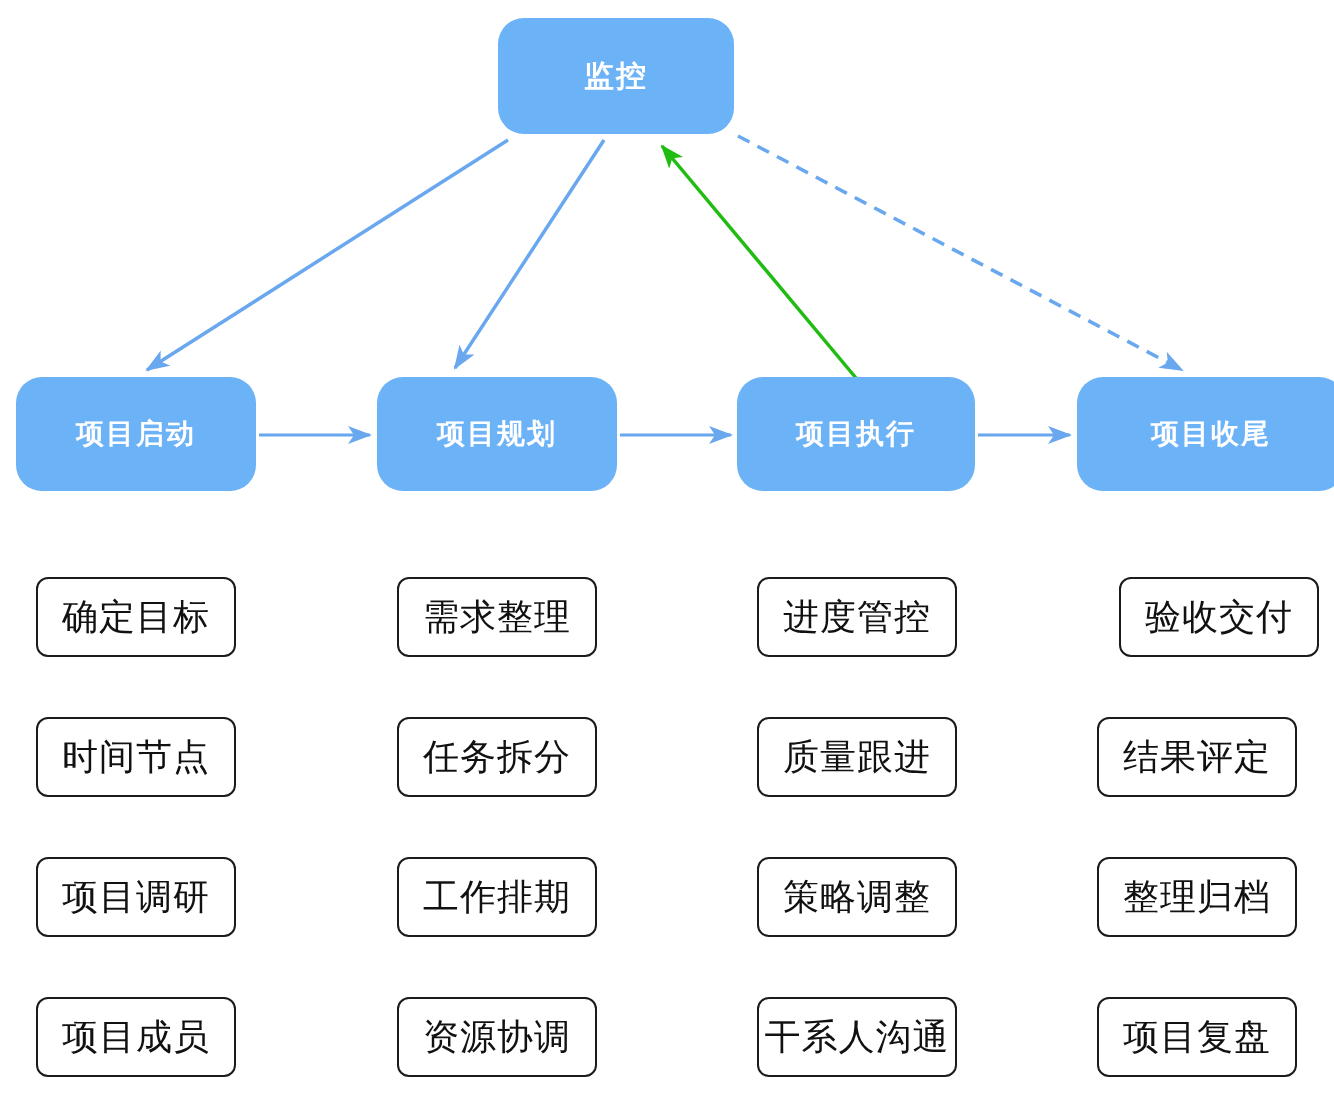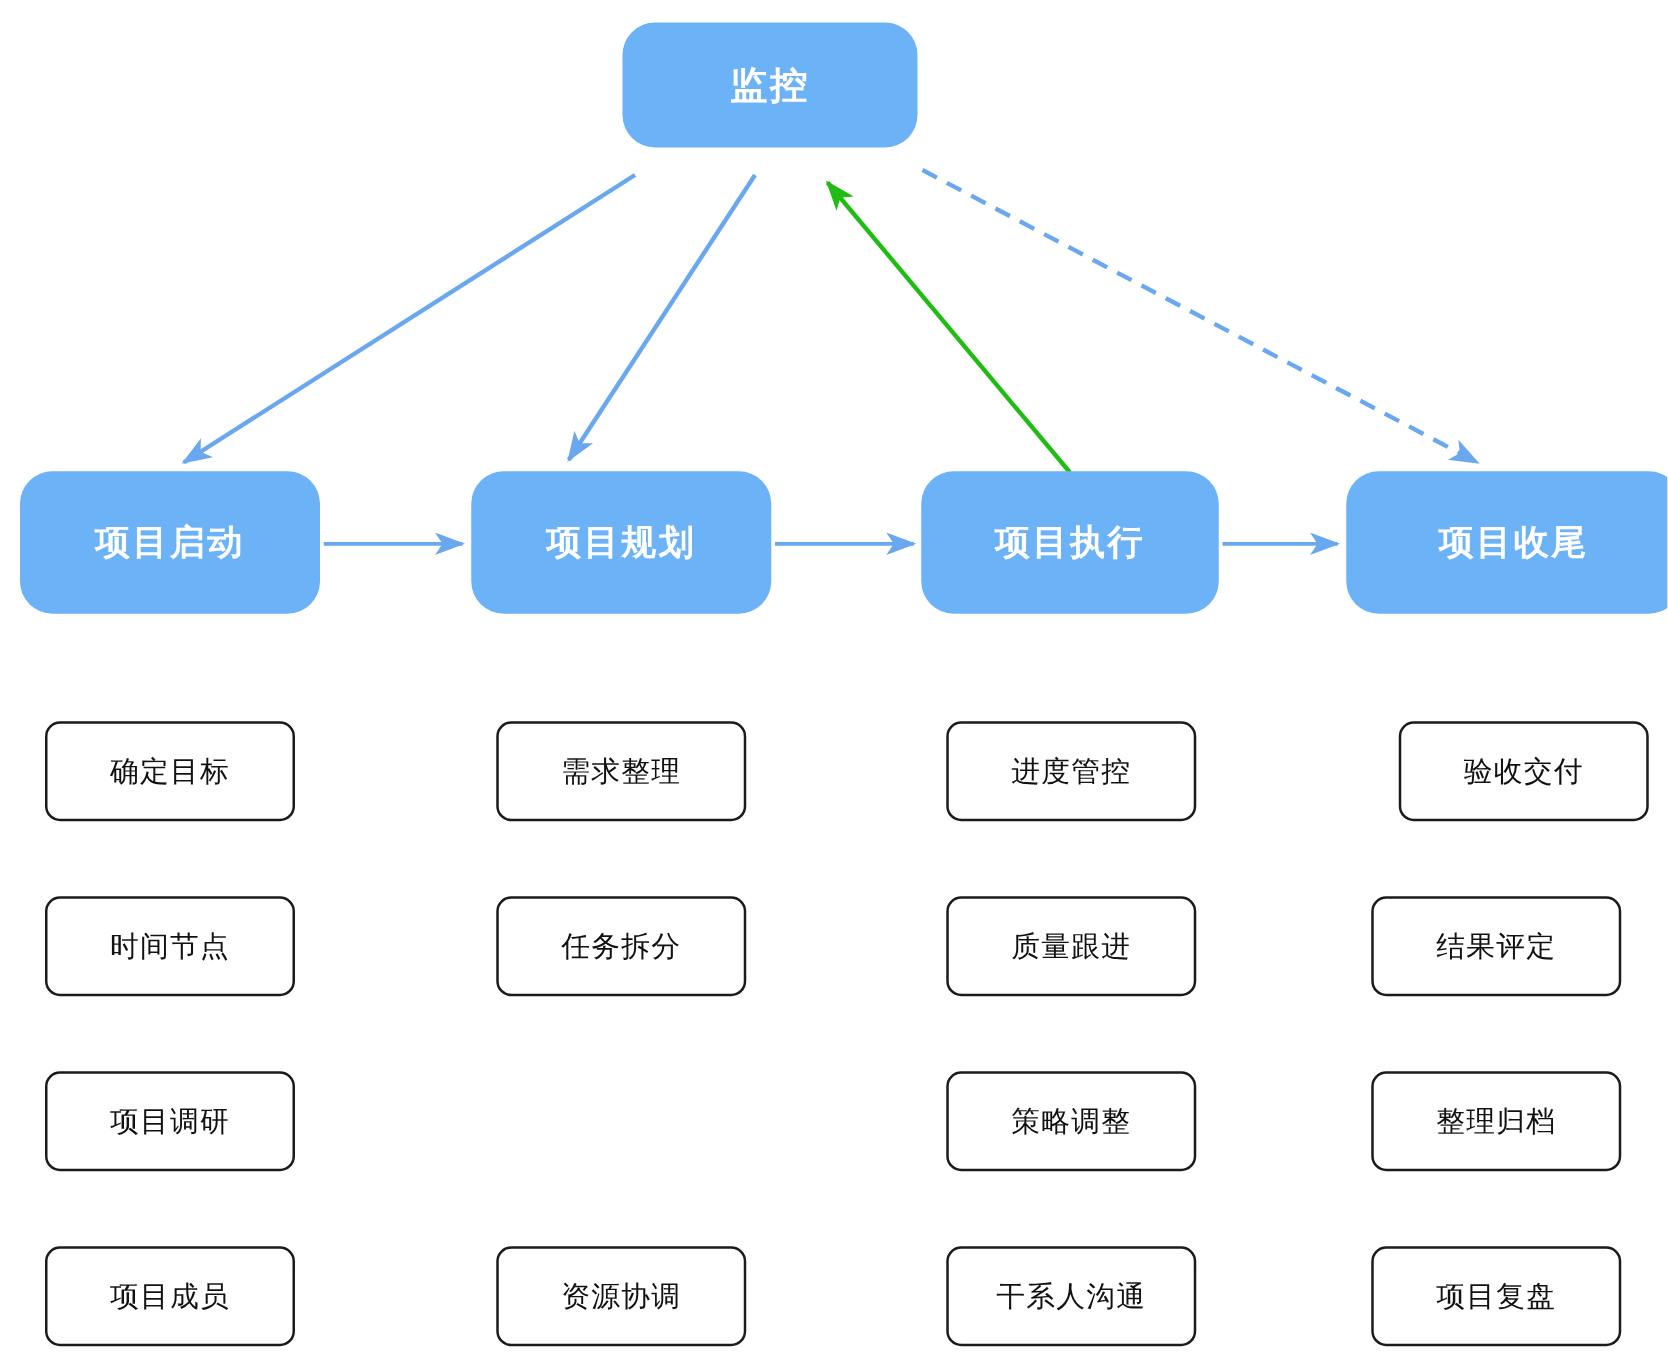--- a/index.html
+++ b/index.html
@@ -29,31 +29,31 @@
   .head-green{fill:var(--arrow-green);}
   .node{
     position:absolute;
     display:flex;align-items:center;justify-content:center;
     background:var(--node-blue);
     color:var(--node-text);
     font-weight:700;
     border-radius:26px;
     letter-spacing:2px;
   }
-  .node.monitor{left:498px;top:18px;width:236px;height:100px;font-size:30px;}
+  .node.monitor{left:498px;top:18px;width:236px;height:116px;font-size:30px;}
   .node.phase{top:377px;height:114px;font-size:28px;}
   .task{
     position:absolute;
     width:200px;height:80px;
     display:flex;align-items:center;justify-content:center;
     background:#ffffff;
     border:2px solid var(--task-border);
     border-radius:12px;
     color:var(--task-text);
-    font-size:23px;
+    font-size:36px;
     font-weight:400;
     letter-spacing:1px;
   }
 </style>
 </head>
 <body>
 
 <div class="canvas">
 
   <svg class="arrow-layer" width="1334" height="1094" viewBox="0 0 1334 1094" xmlns="http://www.w3.org/2000/svg">
@@ -83,20 +83,21 @@
   <div class="node phase" style="left:737px;width:238px;">项目执行</div>
   <div class="node phase" style="left:1077px;width:268px;">项目收尾</div>
 
   <div class="task" style="left:36px;top:577px;">确定目标</div>
   <div class="task" style="left:36px;top:717px;">时间节点</div>
   <div class="task" style="left:36px;top:857px;">项目调研</div>
   <div class="task" style="left:36px;top:997px;">项目成员</div>
 
   <div class="task" style="left:397px;top:577px;">需求整理</div>
   <div class="task" style="left:397px;top:717px;">任务拆分</div>
+  <div class="task" style="left:397px;top:857px;">工作排期</div>
   <div class="task" style="left:397px;top:997px;">资源协调</div>
 
   <div class="task" style="left:757px;top:577px;">进度管控</div>
   <div class="task" style="left:757px;top:717px;">质量跟进</div>
   <div class="task" style="left:757px;top:857px;">策略调整</div>
   <div class="task" style="left:757px;top:997px;">干系人沟通</div>
 
   <div class="task" style="left:1097px;top:577px;margin-left:22px;">验收交付</div>
   <div class="task" style="left:1097px;top:717px;">结果评定</div>
   <div class="task" style="left:1097px;top:857px;">整理归档</div>

